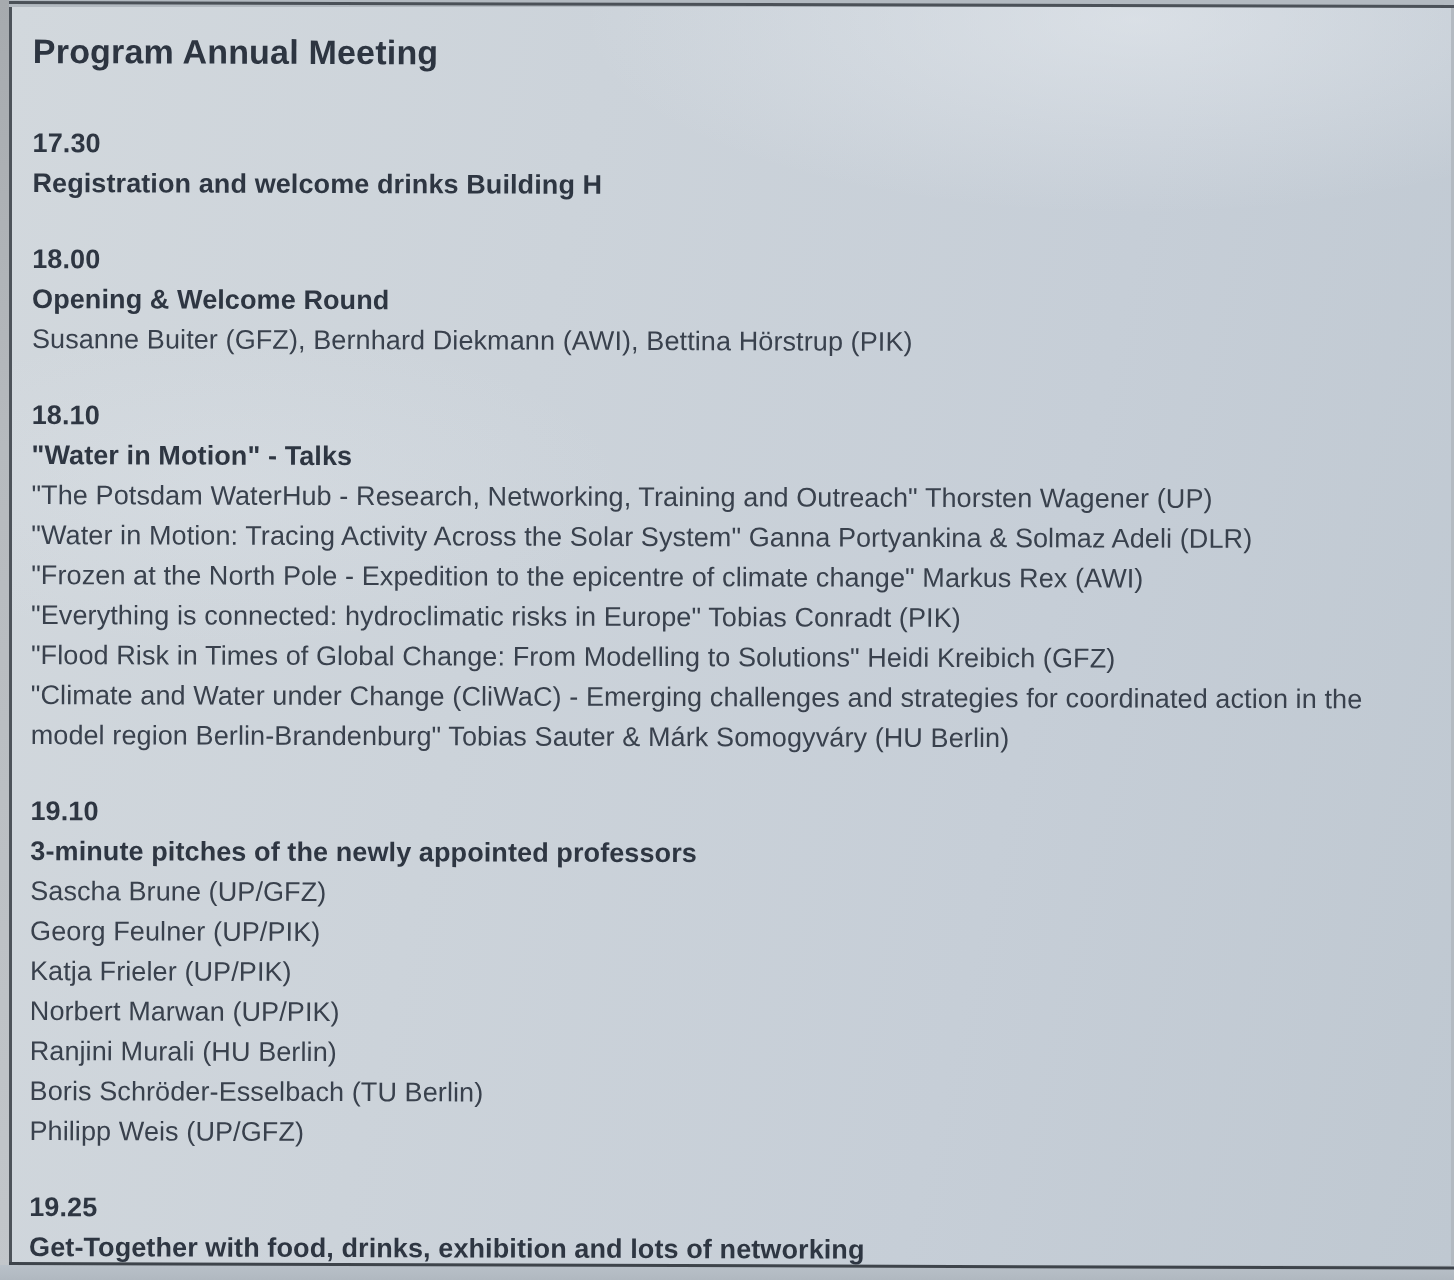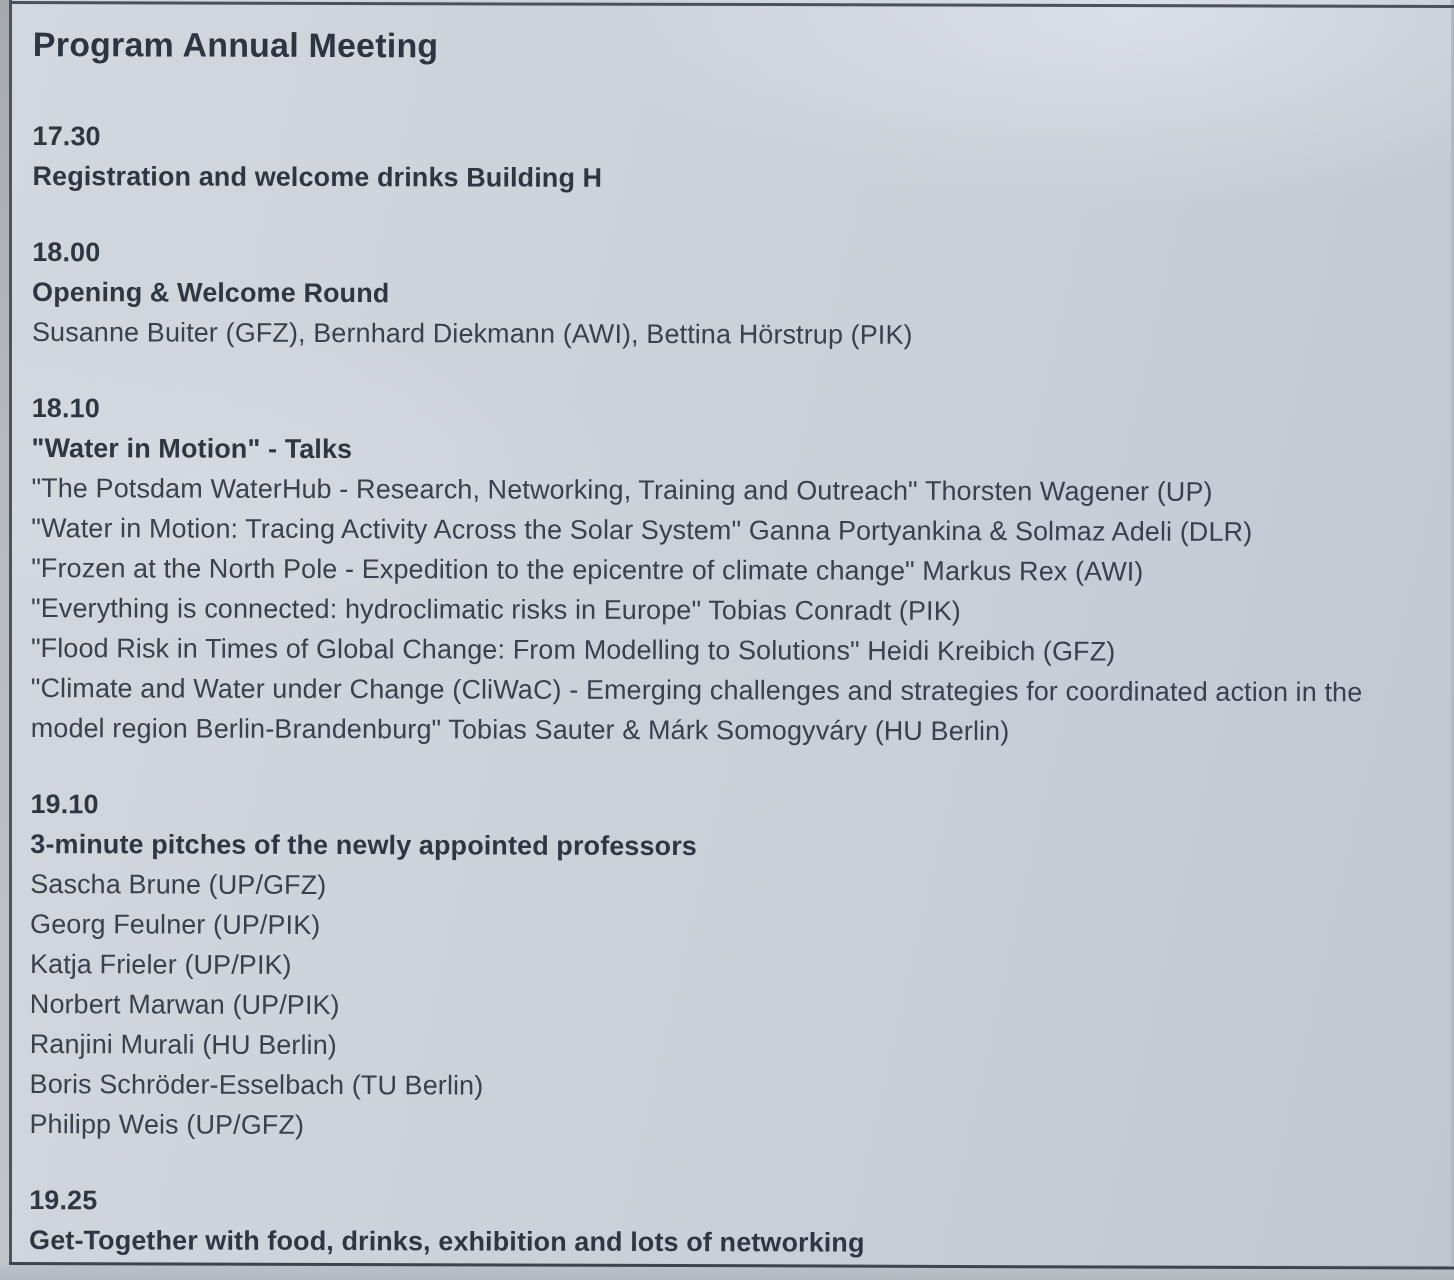--- a/index.html
+++ b/index.html
@@ -22,21 +22,21 @@
   
   .outer-left {
     position: absolute;
     left: 0; top: 0;
     width: 9px; height: 100%;
     background: linear-gradient(180deg, #a6aaae 0%, #b6babe 35%, #c2c6ca 100%);
   }
   
   .paper {
     position: absolute;
-    left: 9px; top: 0;
+    left: 9px; top: 7px;
     width: 1442px; height: 1266px;
     border-left: 3px solid #4d535a;
     box-sizing: border-box;
     background:
       radial-gradient(55% 22% at 78% 1%, rgba(233,237,241,0.55), rgba(233,237,241,0) 70%),
       radial-gradient(40% 18% at 15% 38%, rgba(226,231,236,0.25), rgba(226,231,236,0) 70%),
       linear-gradient(103deg, #d2d8dd 0%, #ccd3da 35%, #c6ced7 68%, #bfc8d1 100%);
   }
   .edge-top {
     position: absolute;

